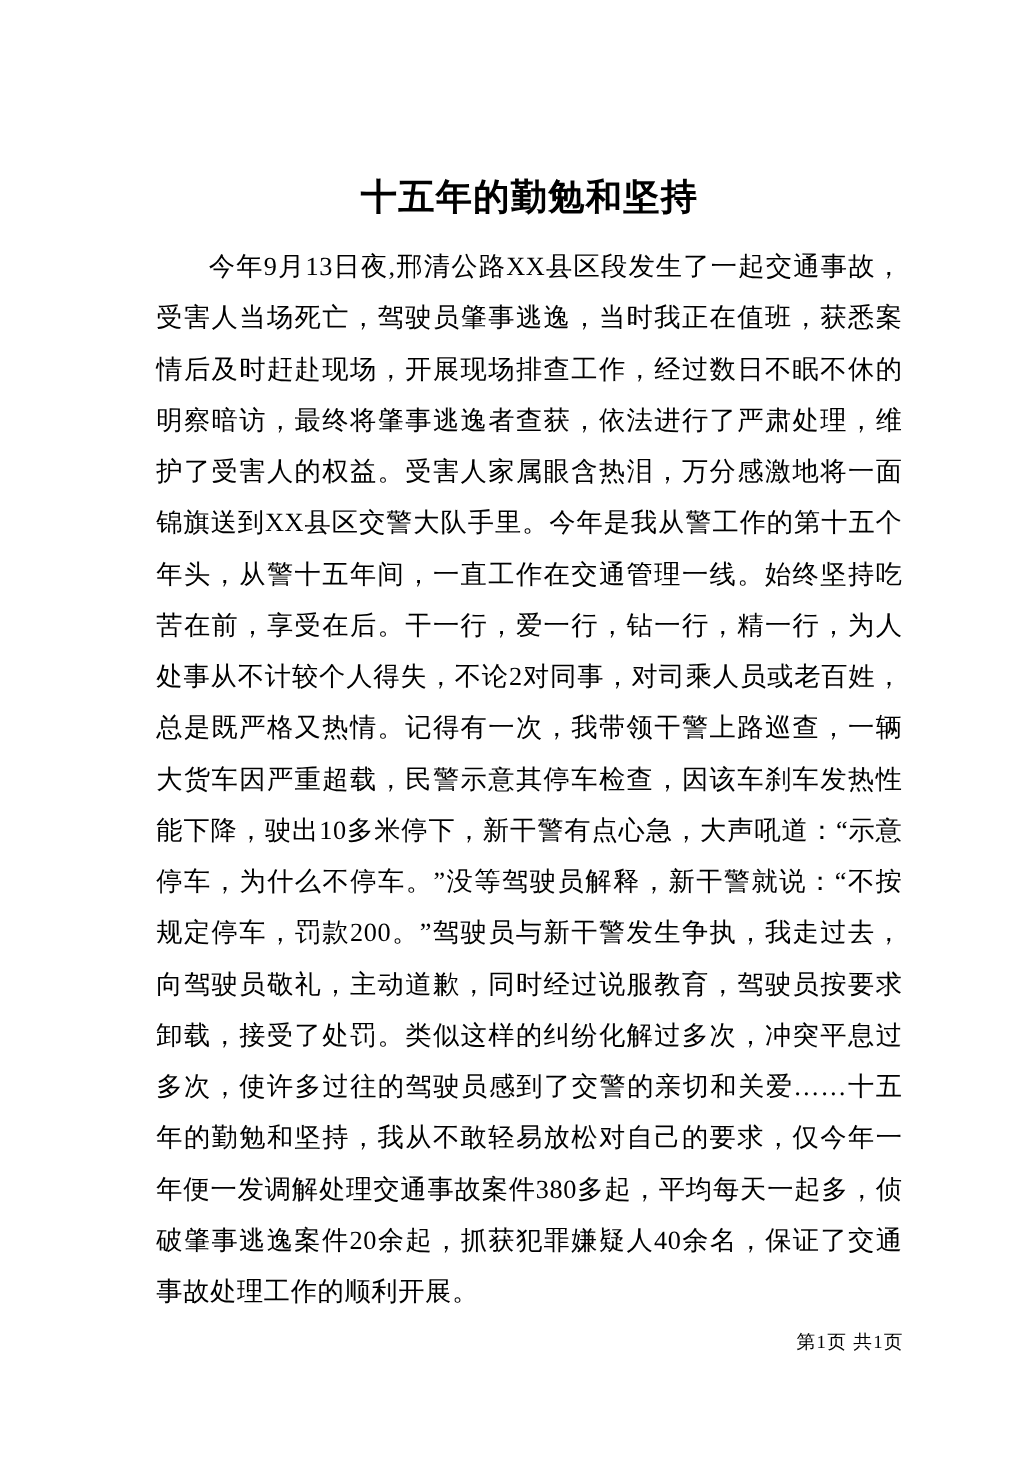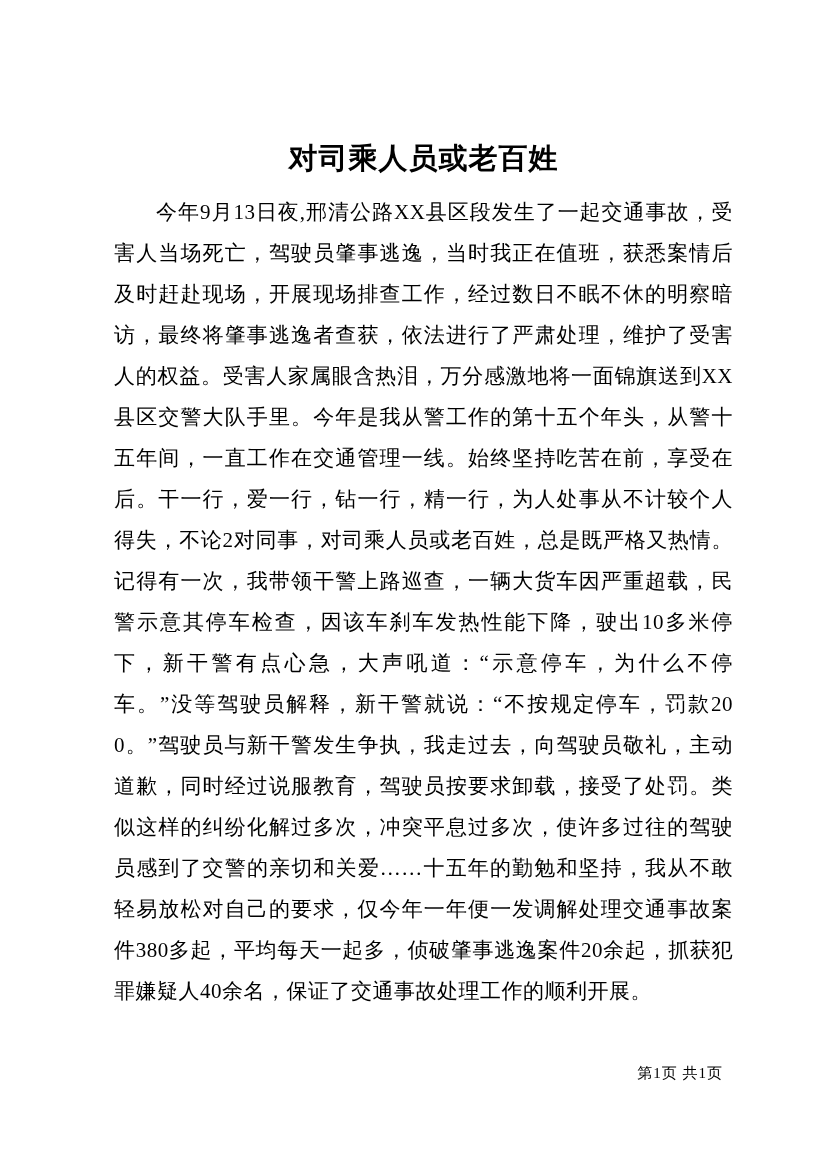--- a/index.html
+++ b/index.html
@@ -25,21 +25,21 @@
   }
   .doc-title {
     margin: 0 0 14px 0;
     text-align: center;
     font-size: 29px;
     font-weight: bold;
     letter-spacing: 1px;
     line-height: 1.3;
   }
   .doc-body {
-    margin: 4px;
+    margin: 15px;
     font-size: 21px;
     line-height: 41px;
     text-align: justify;
     text-justify: inter-ideograph;
     text-indent: 2em;
     letter-spacing: 0.5px;
     word-break: break-all;
   }
   .page-footer {
     position: absolute;
@@ -49,17 +49,17 @@
     text-align: right;
     font-size: 15px;
     letter-spacing: 1px;
   }
 </style>
 </head>
 <body>
 
 <div class="page">
   <div class="content">
-    <h1 class="doc-title">对司乘人员或老百姓</h1>
+    <h1 class="doc-title">十五年的勤勉和坚持</h1>
     <p class="doc-body">今年9月13日夜,邢清公路XX县区段发生了一起交通事故，受害人当场死亡，驾驶员肇事逃逸，当时我正在值班，获悉案情后及时赶赴现场，开展现场排查工作，经过数日不眠不休的明察暗访，最终将肇事逃逸者查获，依法进行了严肃处理，维护了受害人的权益。受害人家属眼含热泪，万分感激地将一面锦旗送到XX县区交警大队手里。今年是我从警工作的第十五个年头，从警十五年间，一直工作在交通管理一线。始终坚持吃苦在前，享受在后。干一行，爱一行，钻一行，精一行，为人处事从不计较个人得失，不论2对同事，对司乘人员或老百姓，总是既严格又热情。记得有一次，我带领干警上路巡查，一辆大货车因严重超载，民警示意其停车检查，因该车刹车发热性能下降，驶出10多米停下，新干警有点心急，大声吼道：“示意停车，为什么不停车。”没等驾驶员解释，新干警就说：“不按规定停车，罚款200。”驾驶员与新干警发生争执，我走过去，向驾驶员敬礼，主动道歉，同时经过说服教育，驾驶员按要求卸载，接受了处罚。类似这样的纠纷化解过多次，冲突平息过多次，使许多过往的驾驶员感到了交警的亲切和关爱……十五年的勤勉和坚持，我从不敢轻易放松对自己的要求，仅今年一年便一发调解处理交通事故案件380多起，平均每天一起多，侦破肇事逃逸案件20余起，抓获犯罪嫌疑人40余名，保证了交通事故处理工作的顺利开展。</p>
   </div>
   <div class="page-footer">第1页 共1页</div>
 </div>
 
 </body></html>

